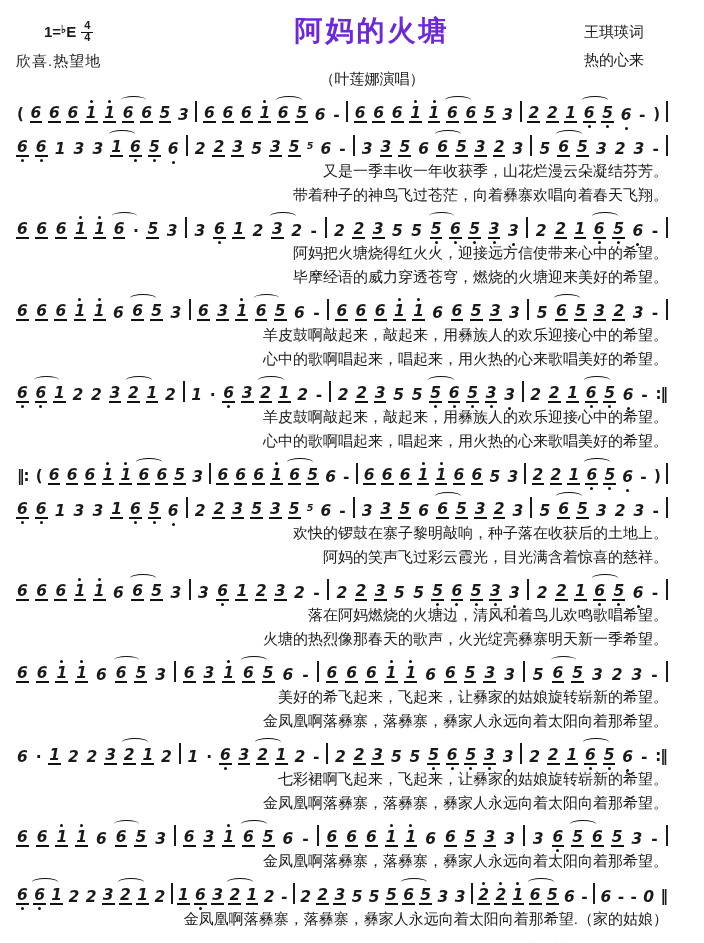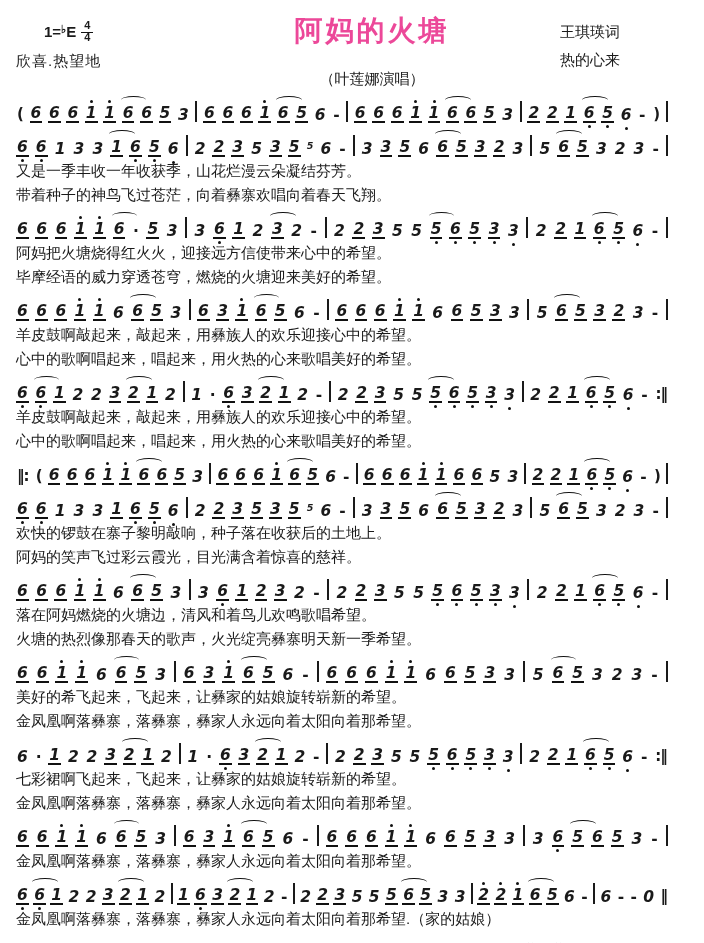--- a/index.html
+++ b/index.html
@@ -12,21 +12,21 @@
   
   .hdr{display:grid;grid-template-columns:168px 1fr 108px;align-items:start;}
   .key-row{font-size:15px;font-weight:bold;padding-left:28px;padding-top:8px;white-space:nowrap;}
   .frac{display:inline-block;vertical-align:-4px;text-align:center;font-size:11px;font-weight:bold;line-height:1;margin-left:5px;}
   .frac .ft{border-bottom:1.2px solid #111;padding:0 3px 1px;}
   .frac .fb{padding-top:1px;}
   .flat{font-size:11px;vertical-align:4px;}
   .mood{font-size:15px;margin-top:9px;letter-spacing:1px;}
   .title{text-align:center;font-size:28px;font-weight:bold;letter-spacing:3px;}
   .subtitle{text-align:center;font-size:15px;margin-top:20px;}
-  .credits{font-size:15px;line-height:1.85;text-align:left;padding-top:6px;white-space:nowrap;}
+  .credits{font-size:15px;line-height:1.85;text-align:center;padding-top:6px;white-space:nowrap;}
 
   
   .systems{margin-top:2px;}
   .notes-line{display:flex;justify-content:space-between;align-items:flex-end;height:25px;margin-top:9px;}
   .tok{position:relative;display:inline-block;text-align:center;
        font-family:"DejaVu Sans",sans-serif;font-weight:bold;font-style:italic;
        font-size:15.5px;line-height:1.05;padding:0 1px;}
   .u1{border-bottom:2px solid #111;}
   .oct-up::before{content:"";position:absolute;top:-5px;left:50%;margin-left:-1.5px;
        width:3px;height:3px;border-radius:50%;background:#111;}
@@ -34,21 +34,21 @@
        width:3px;height:3px;border-radius:50%;background:#111;}
   .arc::before{content:"";position:absolute;top:-9px;left:-1px;right:-12px;height:7px;
        border-top:1.5px solid #111;border-radius:50% 50% 0 0;}
   .bar{width:2px;height:21px;background:#1a1a1a;margin-bottom:1px;}
   .sym{font-style:normal;font-weight:bold;font-size:15px;letter-spacing:-1px;}
   .dash{font-style:normal;font-weight:bold;}
   .dot-aug{font-style:normal;font-weight:bold;}
   .grace{font-size:9.5px;transform:translateY(-6px);padding:0;}
 
   
-  .lyric-line{display:flex;justify-content:flex-start;font-size:15px;height:24px;
+  .lyric-line{display:flex;justify-content:flex-end;font-size:15px;height:24px;
        align-items:flex-end;line-height:1.35;}
   .lyric-syllable{white-space:nowrap;}
 
   
   .footer{text-align:right;padding:12px 12px 0 0;font-size:13px;}
   .site-name{letter-spacing:1px;}
   .site-url{margin-left:20px;font-weight:bold;}
 </style>
 </head>
 <body>
@@ -56,21 +56,21 @@
 <div class="sheet">
 
   <div class="hdr">
     <div>
       <div class="key-row">
         <span>1=</span><span class="flat">♭</span><span>E</span><span class="frac"><span class="ft">4</span><span class="fb" style="display:block;">4</span></span>
       </div>
       <div class="mood">欣喜.热望地</div>
     </div>
     <div>
-      <div class="title" id="title" style="color: #ec4899;">阿妈的火塘</div>
+      <div class="title" id="title" style="color: #6d28d9;">阿妈的火塘</div>
       <div class="subtitle">（叶莲娜演唱）</div>
     </div>
     <div class="credits">
       <div>王琪瑛词</div>
       <div>热的心来</div>
     </div>
   </div>
 
   <div class="systems">
       <div class="system">

